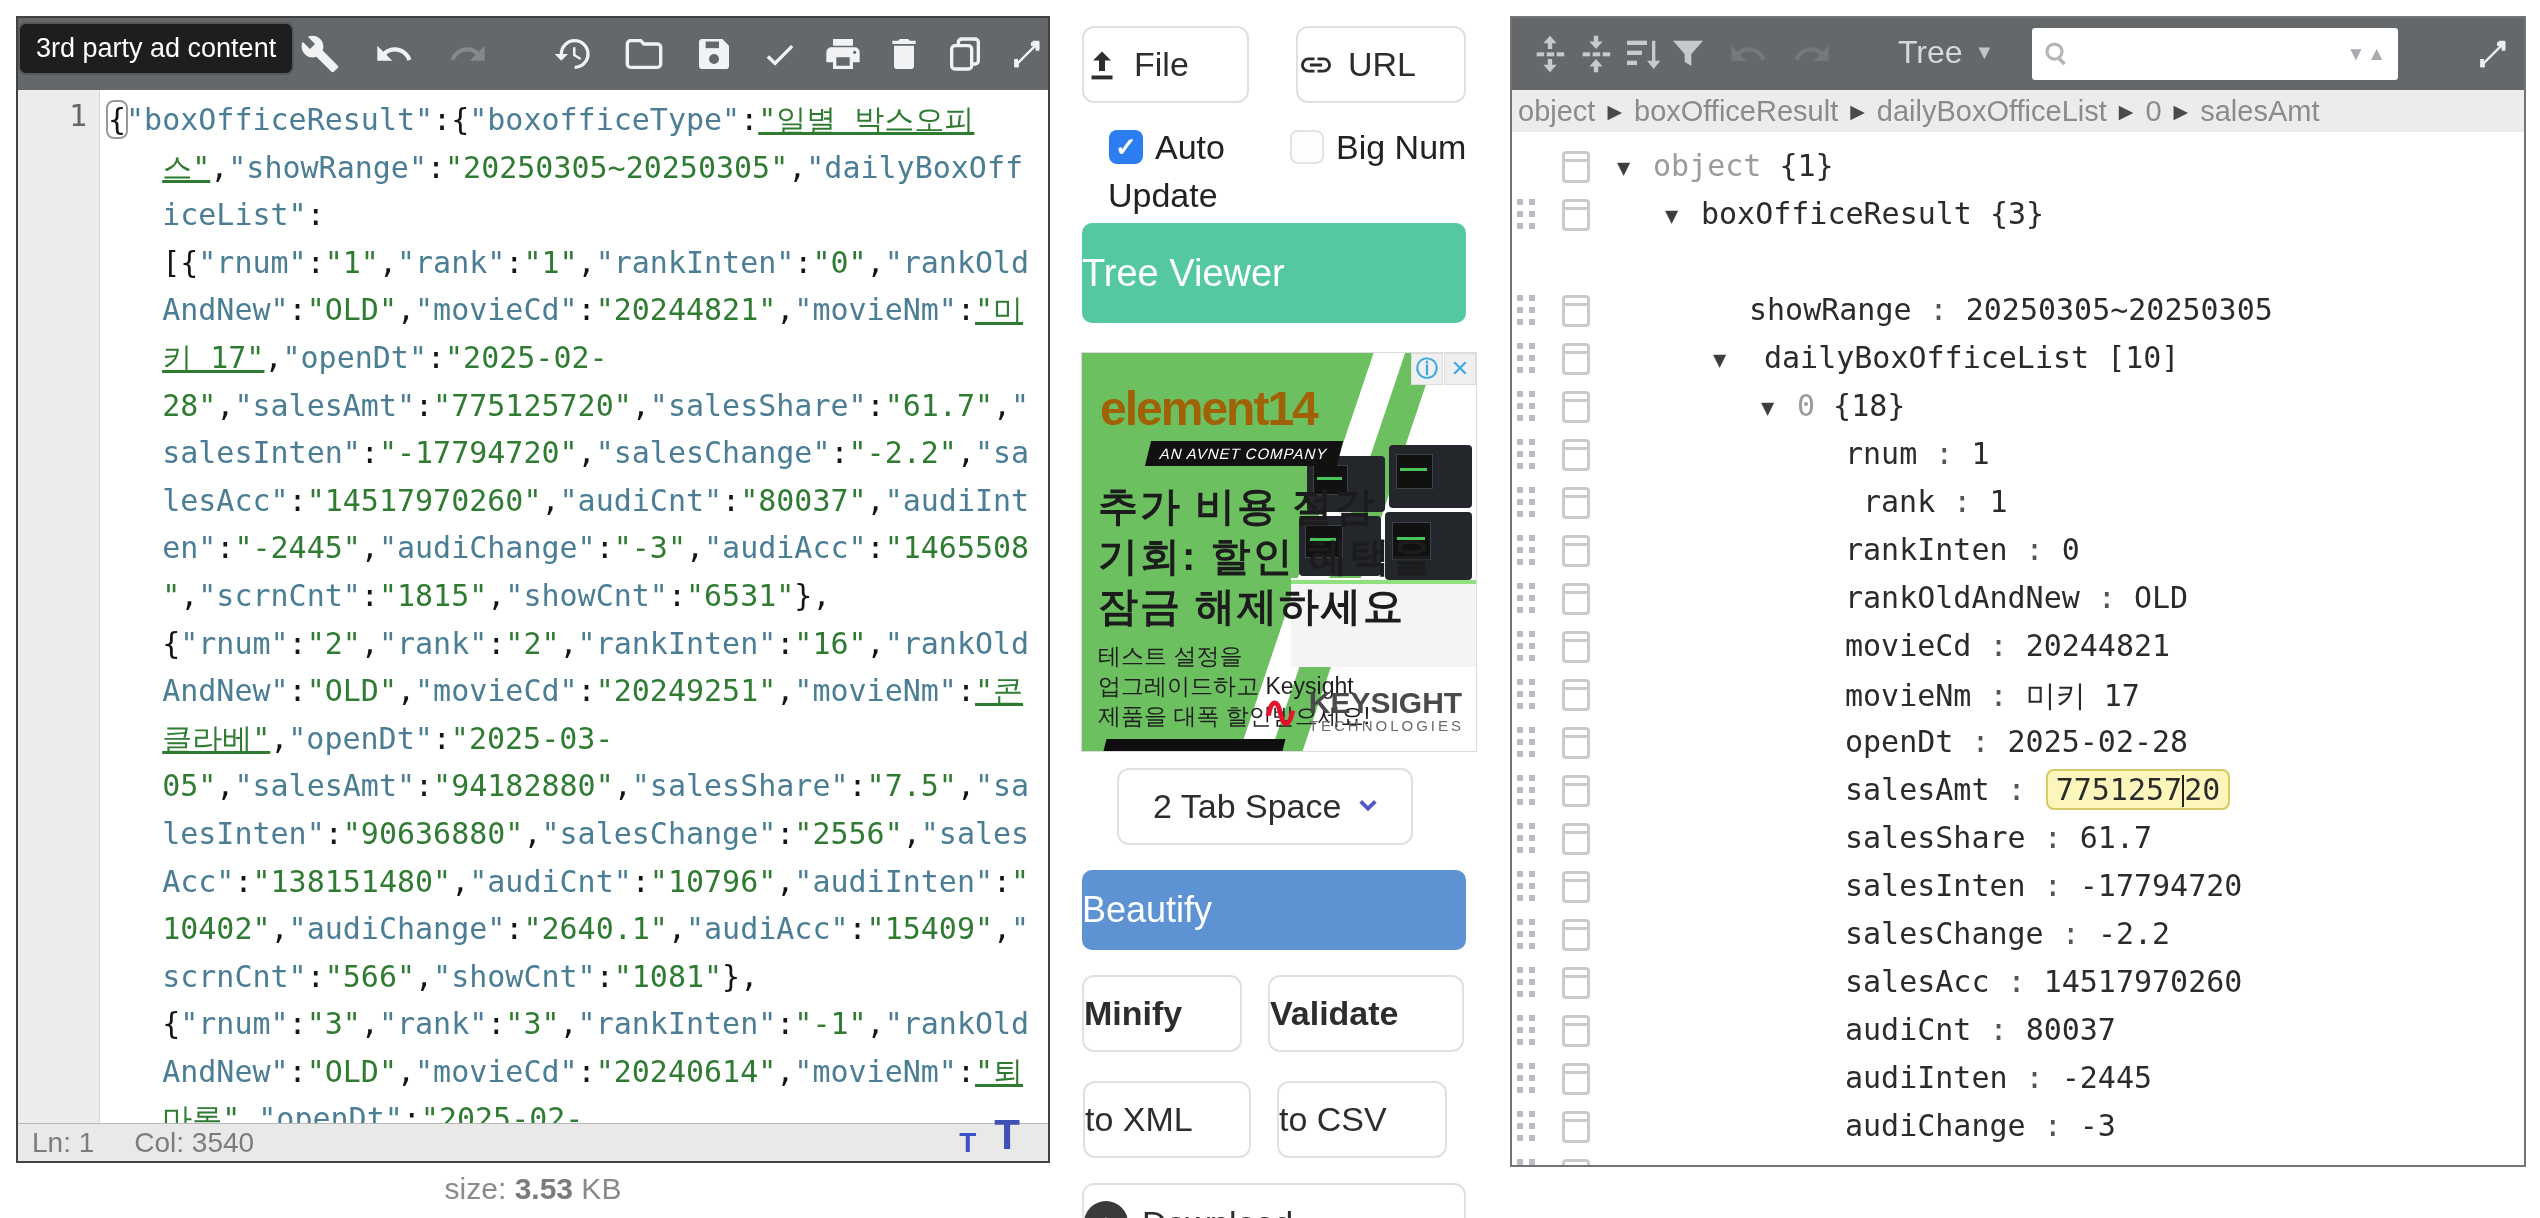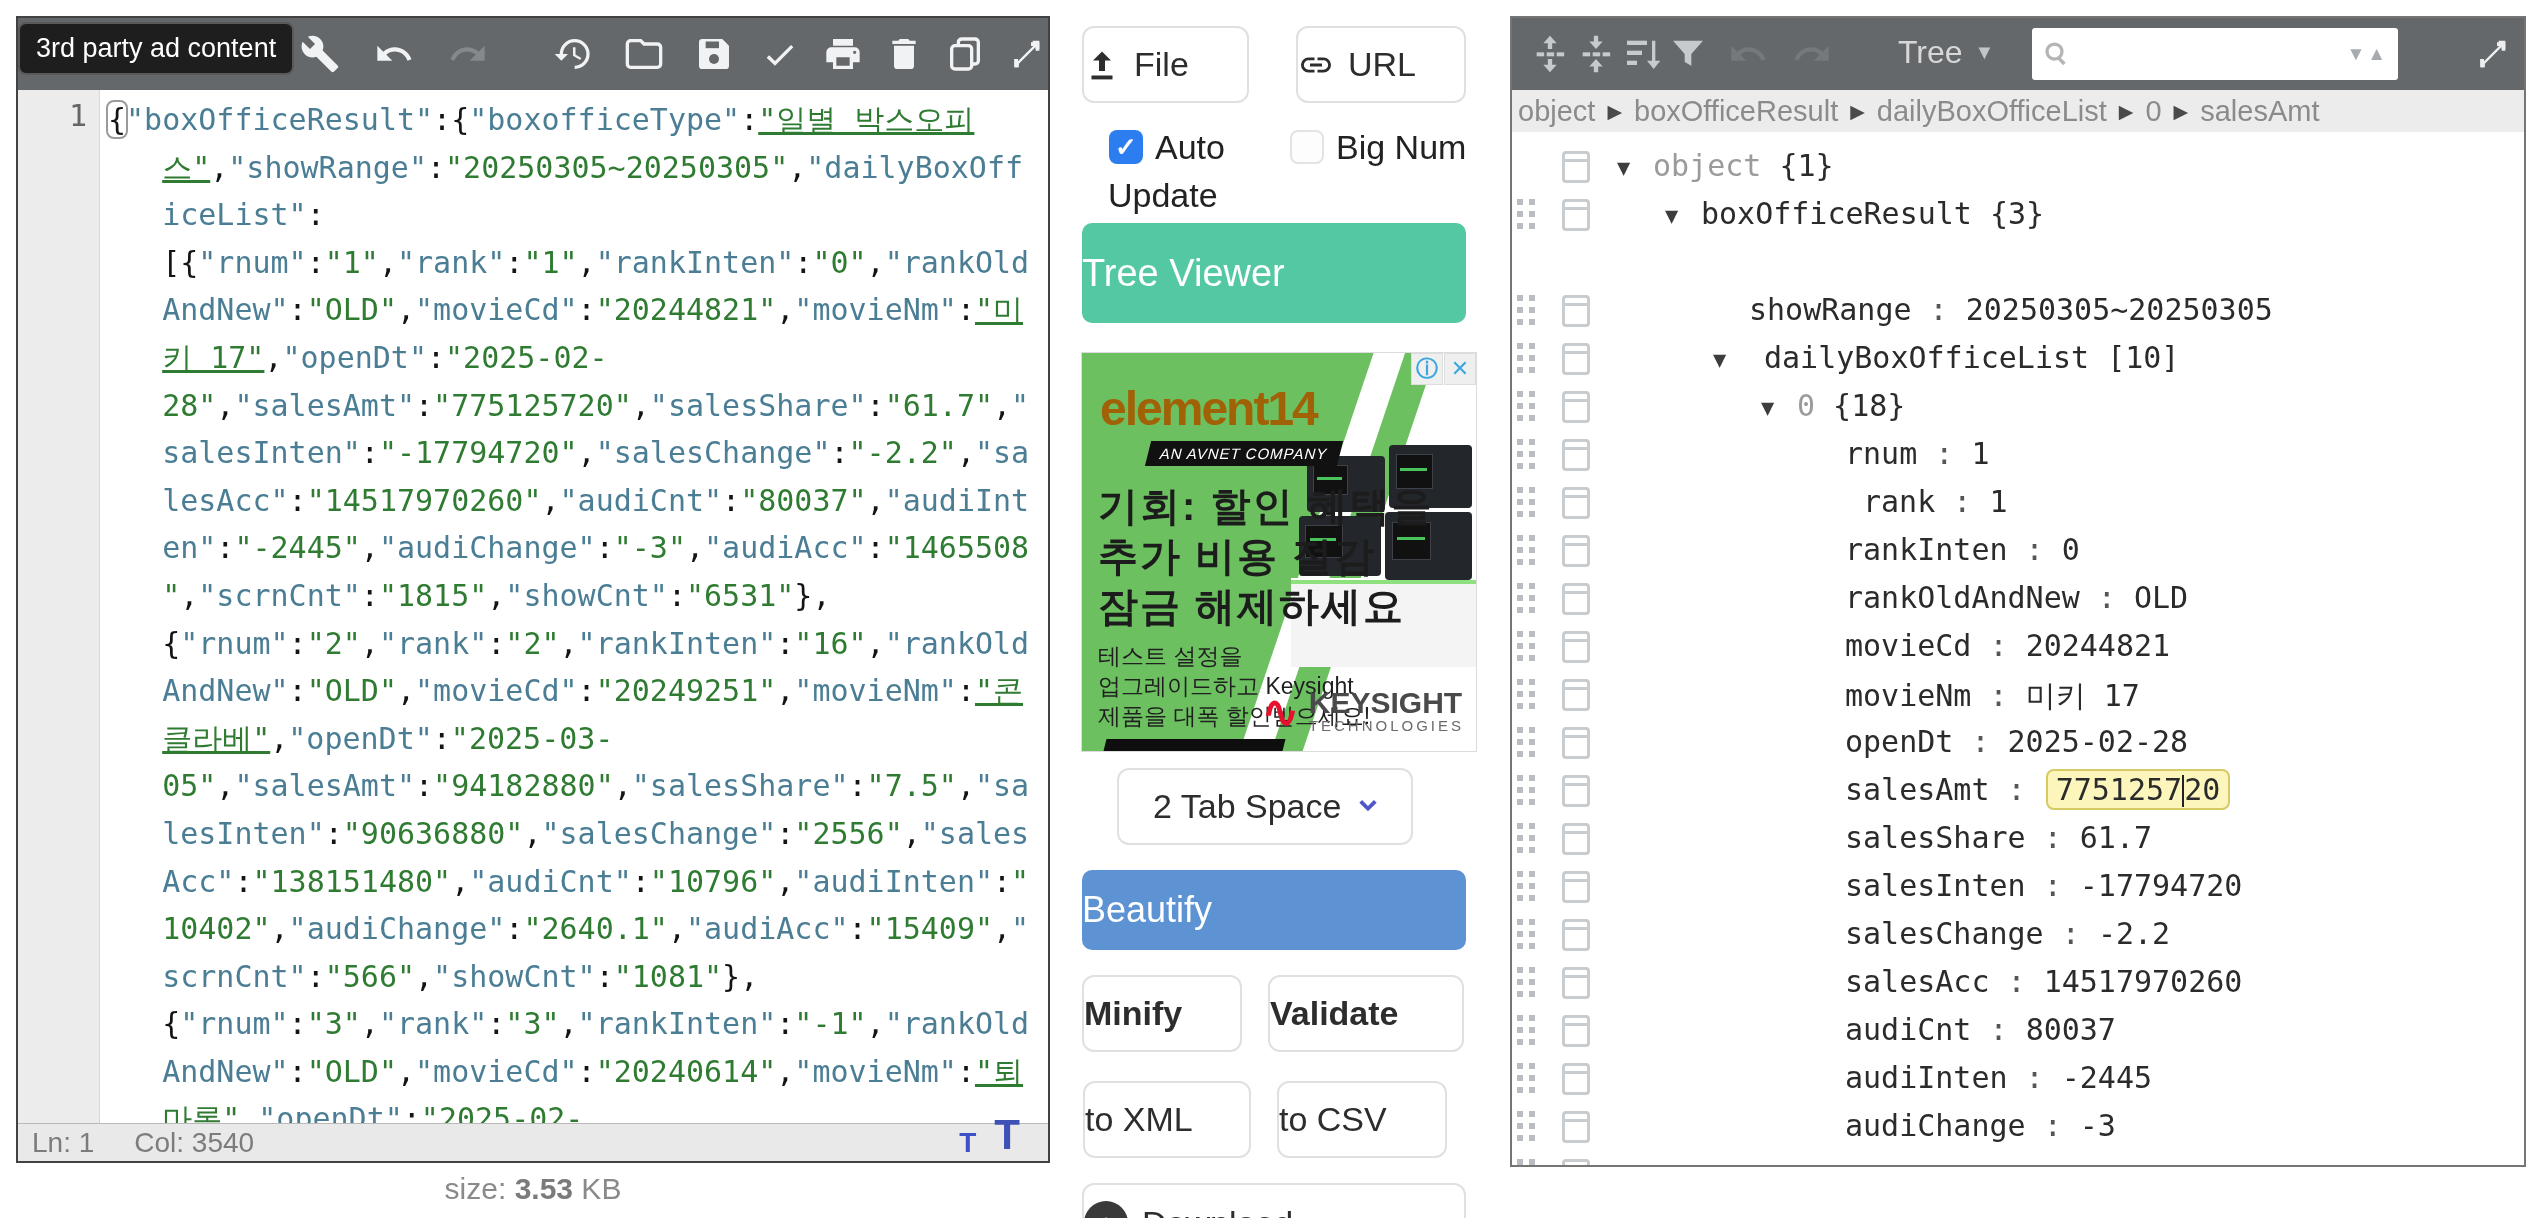--- a/index.html
+++ b/index.html
@@ -273,22 +273,22 @@
     </div>
   <div class="instrument" style="left:55%; top:41%; width:21%; height:15%;">
       <i class="scr"></i>
     </div>
   <div class="instrument" style="left:77%; top:40%; width:22%; height:17%;">
       <i class="scr"></i>
     </div>
   <div class="ad-brand">element14</div>
   <div class="ad-brand-sub">AN AVNET COMPANY</div>
   <div class="ad-headline">
+    <div>추가 비용 절감</div>
     <div>기회: 할인 혜택을</div>
-    <div>추가 비용 절감</div>
     <div>잠금 해제하세요</div>
   </div>
   <div class="ad-body">
     <div>테스트 설정을</div>
     <div>업그레이드하고 Keysight</div>
     <div>제품을 대폭 할인받으세요!</div>
   </div>
   <div class="ad-cta">더 알아보기</div>
   <div class="ad-keysight">
     <span class="wave">∿</span>

